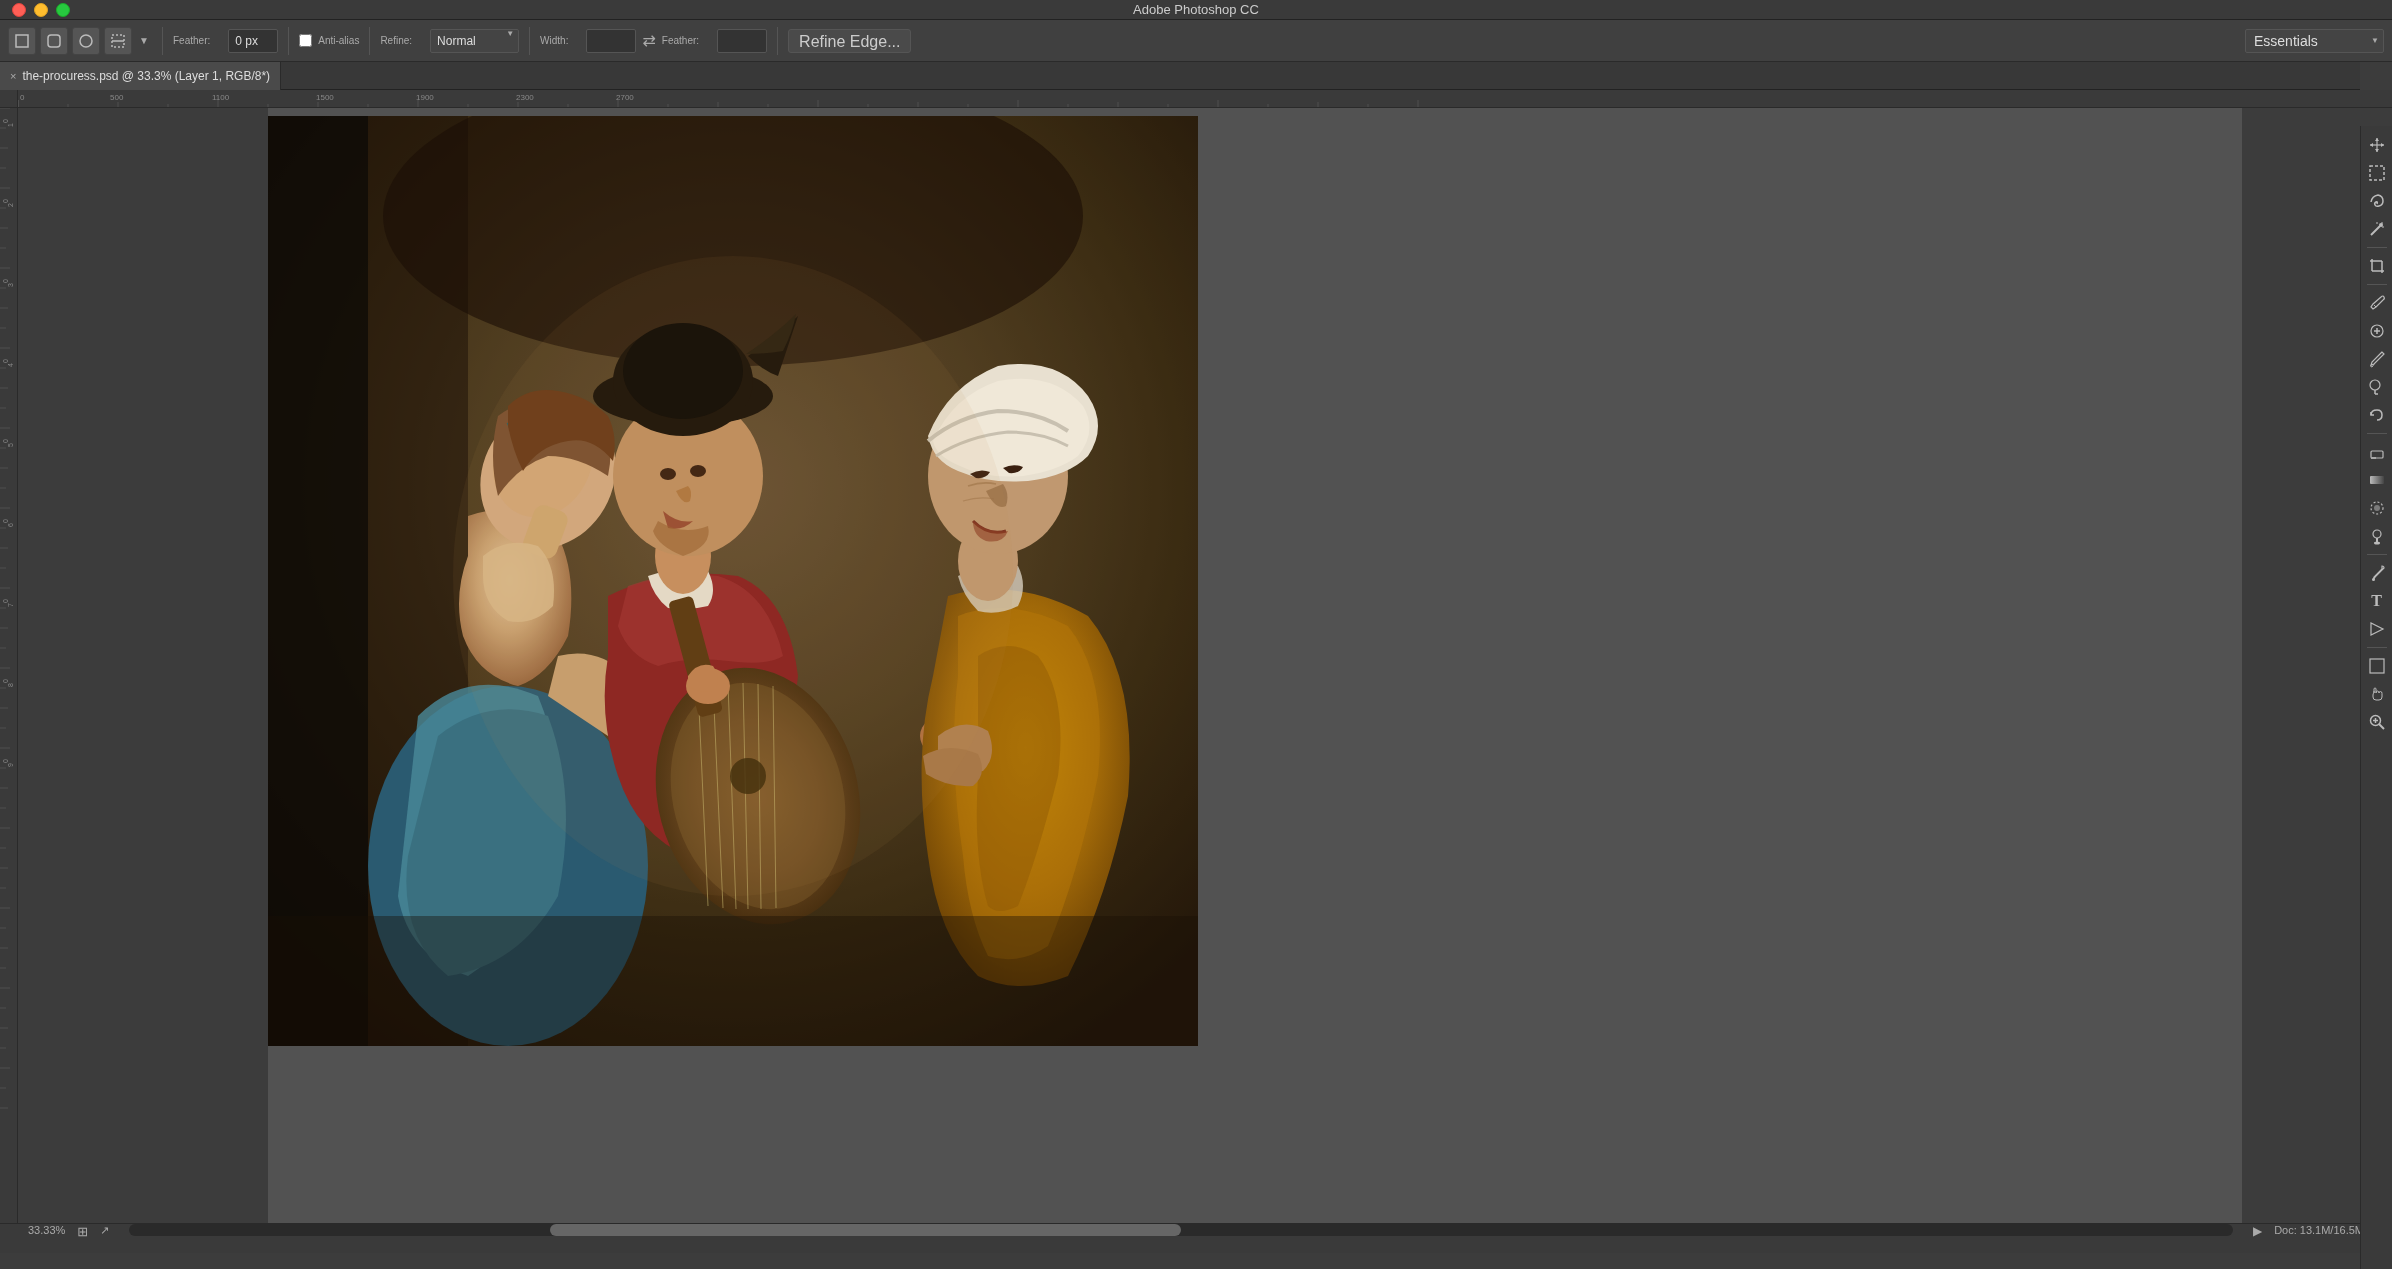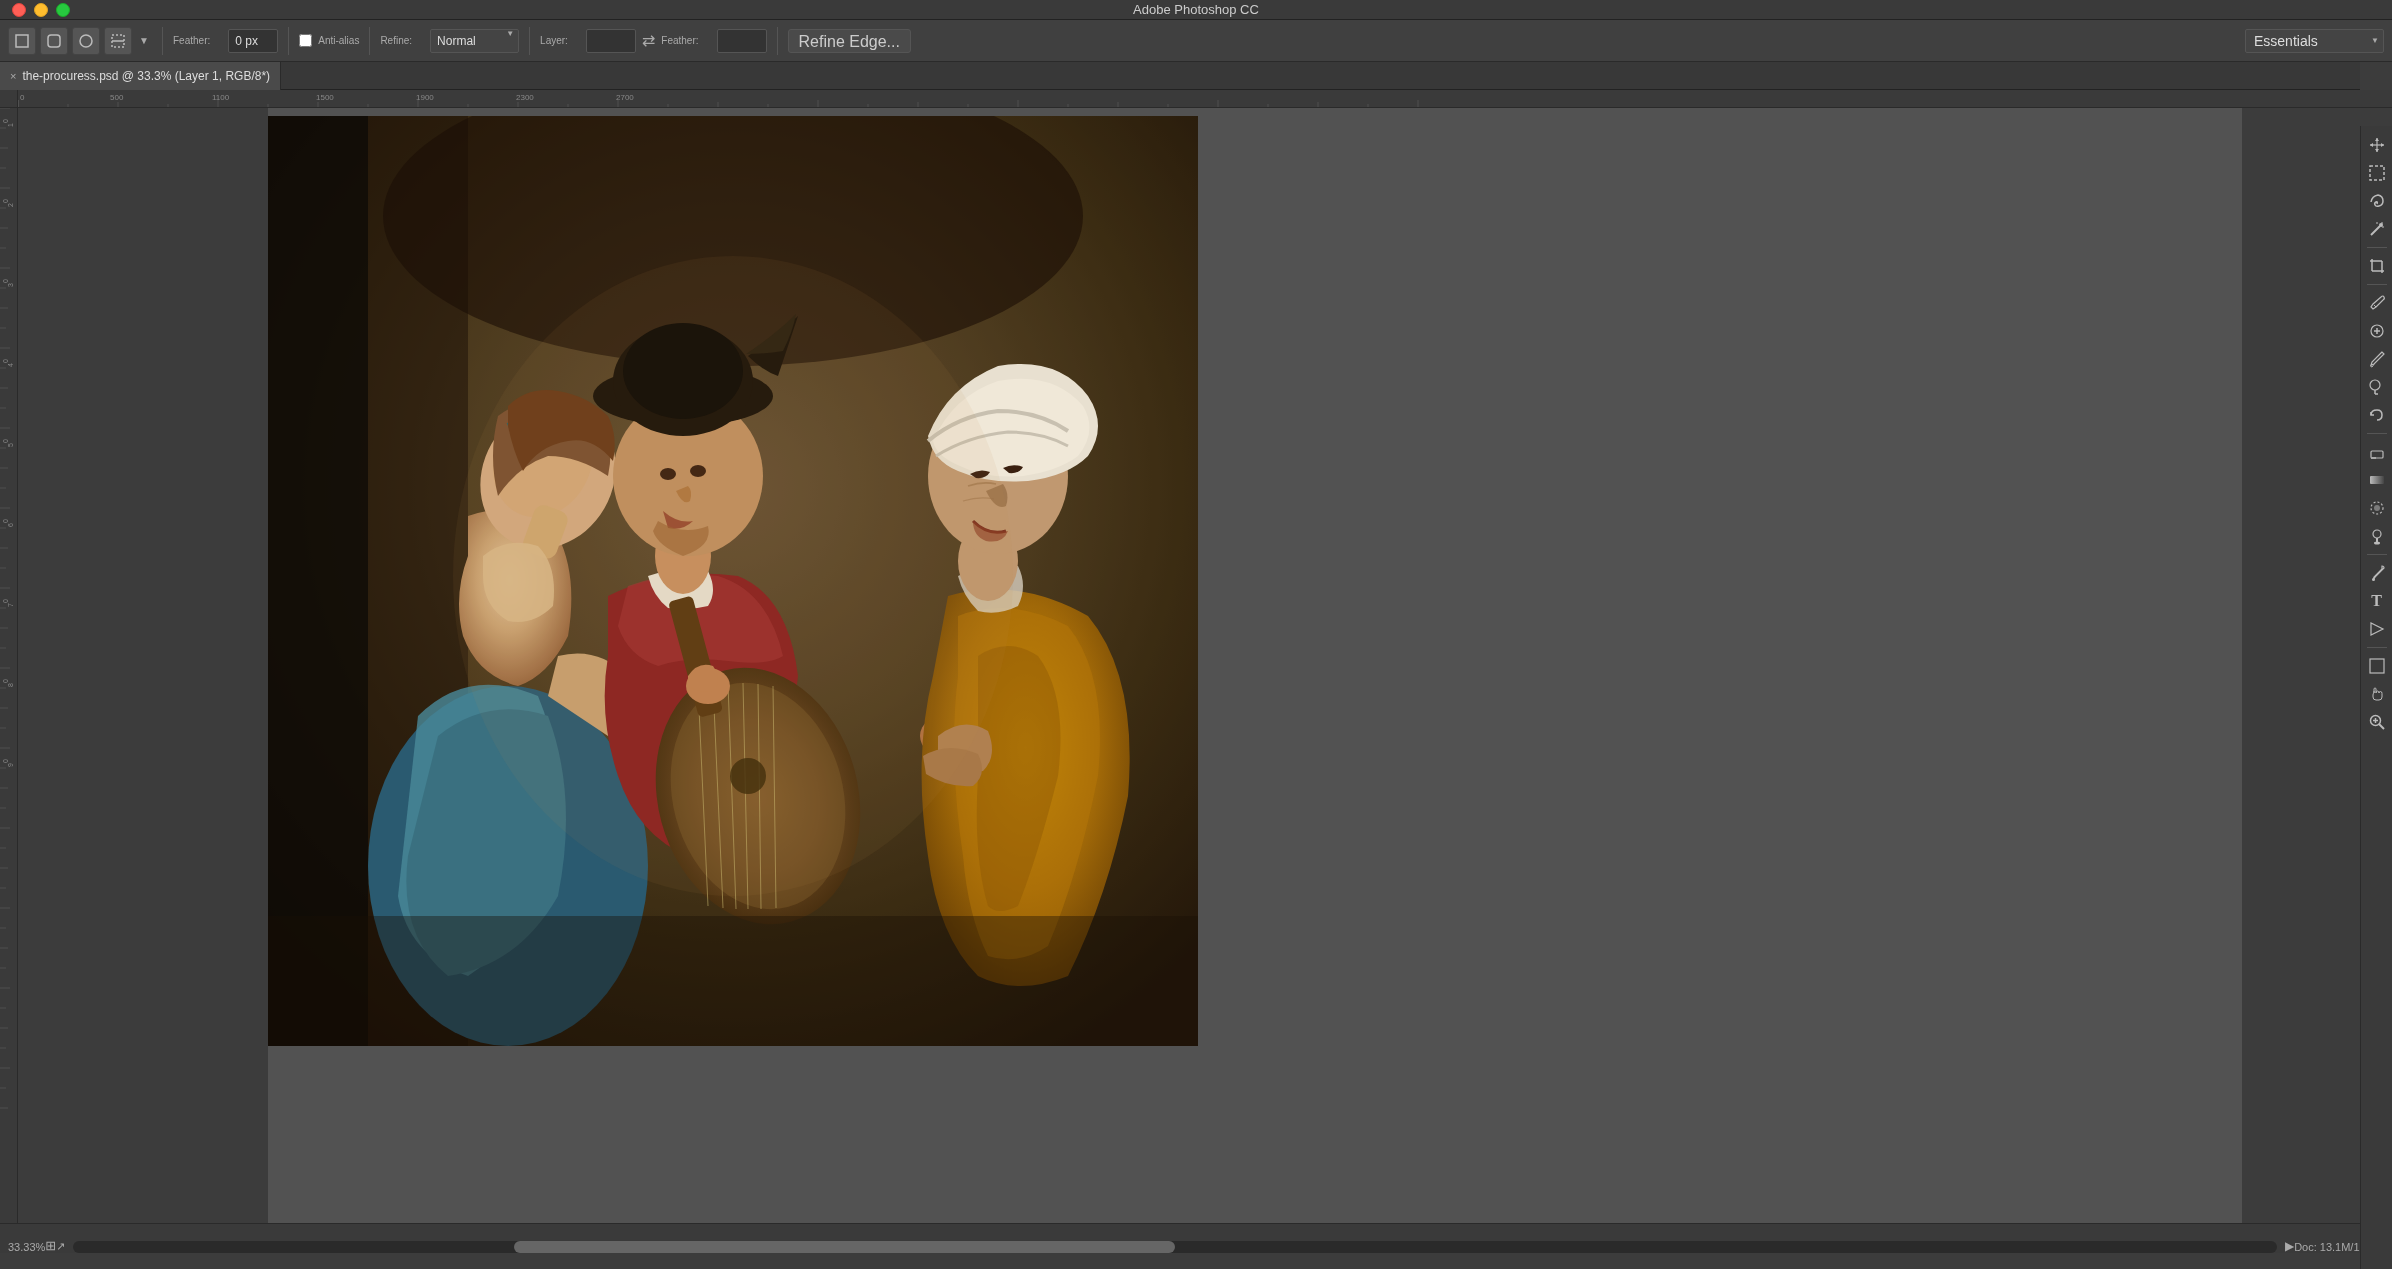--- a/index.html
+++ b/index.html
@@ -221,22 +221,23 @@
       background: #555;
       margin: 3px 0;
     }
 
     
     #statusbar {
       height: 30px;
       background: #3a3a3a;
       border-top: 1px solid #2a2a2a;
       display: flex;
-      align-items: flex-end;
-      padding: 0 8px;
+      align-items: flex-start;
+      padding: 0 28px;
+      gap: 12px;
       font-size: 11px;
       color: #aaa;
     }
     .status-icon {
       font-size: 13px;
       cursor: pointer;
     }
     #scrollbar-h {
       flex: 1;
       height: 12px;
@@ -313,21 +314,21 @@
   <div class="select-wrapper">
     <select class="toolbar-select">
       <option>Normal</option>
       <option>Fixed Ratio</option>
       <option>Fixed Size</option>
     </select>
   </div>
 
   <div class="toolbar-separator"></div>
 
-  <label class="toolbar-label">Layer:</label>
+  <label class="toolbar-label">Width:</label>
   <input type="text" class="toolbar-input" value="" placeholder="" style="">
 
   <span class="swap-icon" style="font-size:16px;color:#aaa;">⇄</span>
 
   <label class="toolbar-label">Feather:</label>
   <input type="text" class="toolbar-input" value="" placeholder="" style="">
 
   <div class="toolbar-separator"></div>
 
   <button class="toolbar-btn">Refine Edge...</button>

